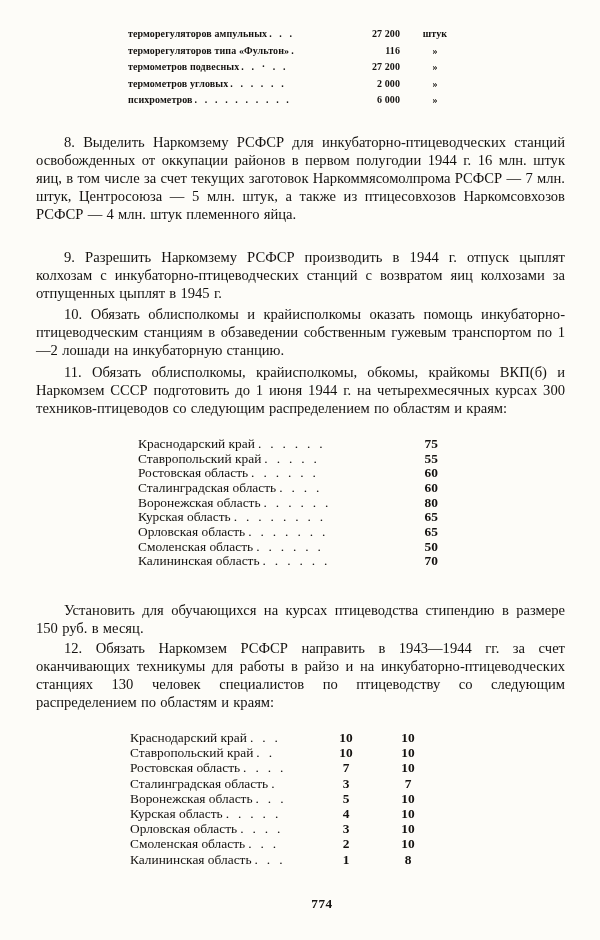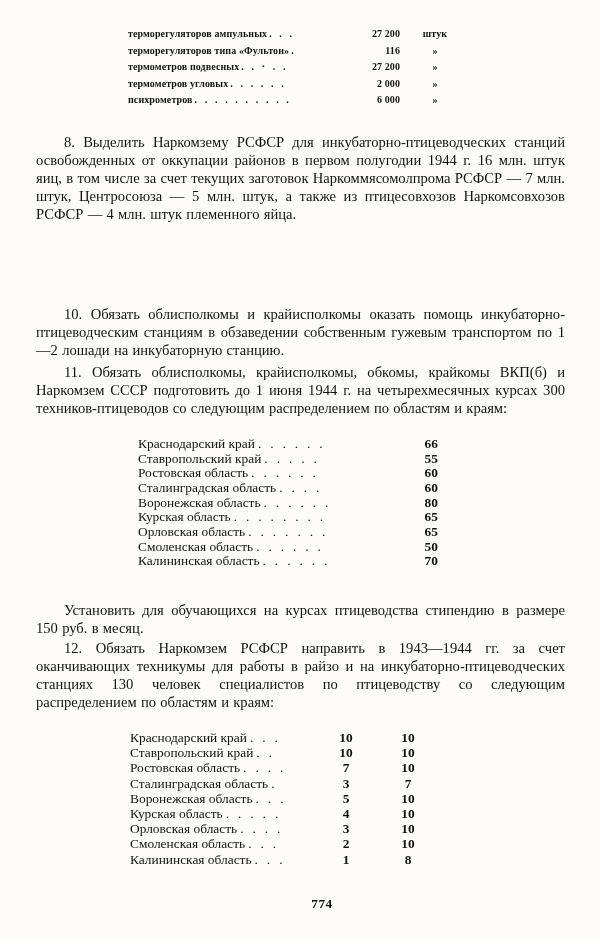--- a/index.html
+++ b/index.html
@@ -198,28 +198,29 @@
       </div>
       <div class="inv-row">
         <span class="inv-name">психрометров</span>
         <span class="inv-leader">. . . . . . . . . .</span>
         <span class="inv-num">6 000</span>
         <span class="inv-unit">»</span>
       </div>
     </div>
 
   <p class="para" style="top:118px;">8. Выделить Наркомзему РСФСР для инкубаторно-птицеводческих станций освобожденных от оккупации районов в первом полугодии 1944 г. 16 млн. штук яиц, в том числе за счет текущих заготовок Наркоммясомолпрома РСФСР — 7 млн. штук, Центросоюза — 5 млн. штук, а также из птицесовхозов Наркомсовхозов РСФСР — 4 млн. штук племенного яйца.</p>
+  <p class="para" style="top:233px;">9. Разрешить Наркомзему РСФСР производить в 1944 г. отпуск цыплят колхозам с инкубаторно-птицеводческих станций с возвратом яиц колхозами за отпущенных цыплят в 1945 г.</p>
   <p class="para" style="top:290px;">10. Обязать облисполкомы и крайисполкомы оказать помощь инкубаторно-птицеводческим станциям в обзаведении собственным гужевым транспортом по 1—2 лошади на инкубаторную станцию.</p>
   <p class="para" style="top:348px;">11. Обязать облисполкомы, крайисполкомы, обкомы, крайкомы ВКП(б) и Наркомзем СССР подготовить до 1 июня 1944 г. на четырехмесячных курсах 300 техников-птицеводов со следующим распределением по областям и краям:</p>
 
   <div class="table1" id="table1">
       <div class="t1-row">
         <span class="t1-name">Краснодарский  край</span>
         <span class="t1-leader">. . . . . .</span>
-        <span class="t1-num">66</span>
+        <span class="t1-num">75</span>
       </div>
       <div class="t1-row">
         <span class="t1-name">Ставропольский    край</span>
         <span class="t1-leader">. . . . .</span>
         <span class="t1-num">55</span>
       </div>
       <div class="t1-row">
         <span class="t1-name">Ростовская область</span>
         <span class="t1-leader">. . . . . .</span>
         <span class="t1-num">60</span>

